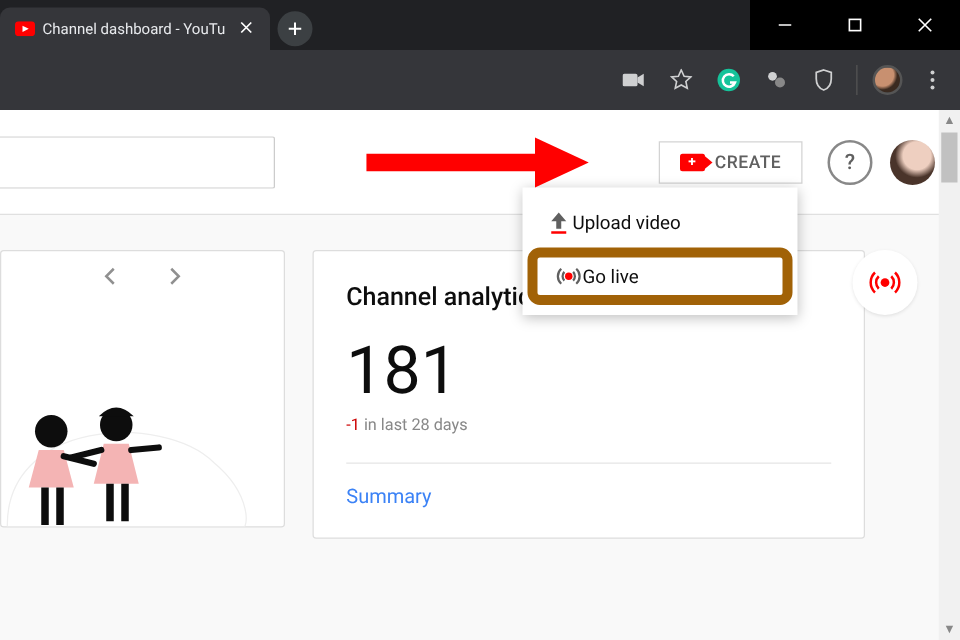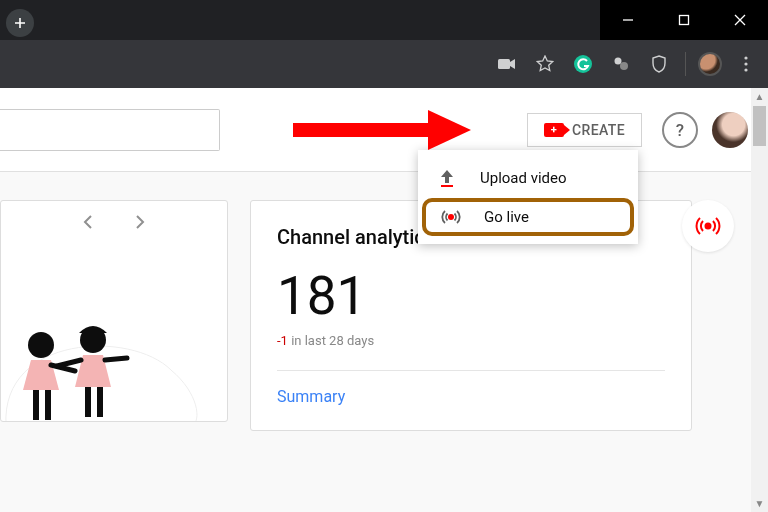--- a/index.html
+++ b/index.html
@@ -30,23 +30,23 @@
     .search-edge { width: 220px; height: 42px; border: 1px solid #ccc; border-left: none; border-radius: 0 2px 2px 0; background: #fff; margin-right: auto; }
     .create-btn { display: flex; align-items: center; gap: 8px; border: 1px solid #d3d3d3; padding: 8px 16px; background: #fff; cursor: pointer; font-size: 14px; font-weight: 500; color: #606060; letter-spacing: .4px; }
     .create-btn .cam { width: 20px; height: 14px; background: #ff0000; position: relative; border-radius: 2px; display: flex; align-items: center; justify-content: center; }
     .create-btn .cam::after { content: ""; position: absolute; right: -6px; width: 0; height: 0; border-left: 6px solid #ff0000; border-top: 5px solid transparent; border-bottom: 5px solid transparent; }
     .create-btn .plus { color: #fff; font-size: 11px; font-weight: 700; line-height: 1; }
     .help-btn { width: 36px; height: 36px; border: 2px solid #888; border-radius: 50%; display: flex; align-items: center; justify-content: center; color: #606060; font-size: 17px; font-weight: 500; margin: 0 14px 0 20px; cursor: pointer; }
     .yt-avatar { width: 36px; height: 36px; border-radius: 50%; background: radial-gradient(circle at 60% 35%, #eecfc0 35%, #4a342a 55%); }
 
     
     .dropdown { position: absolute; top: 150px; right: 130px; width: 220px; background: #fff; box-shadow: 0 2px 10px rgba(0,0,0,.25); padding: 8px 0; z-index: 50; }
-    .dd-item { display: flex; align-items: center; gap: 22px; padding: 10px 18px; font-size: 15px; color: #0d0d0d; cursor: pointer; }
+    .dd-item { display: flex; align-items: center; gap: 0; padding: 10px 18px; font-size: 15px; color: #0d0d0d; cursor: pointer; }
     .dd-item .dd-icon { width: 22px; display: flex; align-items: center; justify-content: center; flex-shrink: 0; }
-    .dd-item.highlight { border: 4px solid #a16207; border-radius: 10px; margin: 0 4px; padding: 6px 14px; }
+    .dd-item.highlight { border: 8px solid #a16207; border-radius: 10px; margin: 0 4px; padding: 6px 14px; }
 
     
     .live-circle { position: absolute; top: 200px; right: 34px; width: 52px; height: 52px; border-radius: 50%; background: #fff; display: flex; align-items: center; justify-content: center; box-shadow: 0 1px 3px rgba(0,0,0,.1); cursor: pointer; }
 
     
     .arrow { position: absolute; top: 106px; left: 293px; width: 180px; height: 48px; z-index: 60; pointer-events: none; }
 
     
     .content { display: flex; gap: 22px; padding: 28px 0 0 0; }
     .card { background: #fff; border: 1px solid #ddd; border-radius: 3px; }
@@ -64,20 +64,34 @@
 
     .scrollbar-gutter { position: absolute; top: 0; right: 0; bottom: 0; width: 17px; background: #f1f1f1; }
     .scrollbar-gutter .thumb { position: absolute; top: 18px; left: 2px; right: 2px; height: 40px; background: #c1c1c1; }
     .scrollbar-gutter .arrow-up, .scrollbar-gutter .arrow-dn { position: absolute; left: 0; right: 0; height: 17px; display: flex; align-items: center; justify-content: center; color: #888; font-size: 10px; }
     .scrollbar-gutter .arrow-up { top: 0; } .scrollbar-gutter .arrow-dn { bottom: 0; }
   </style>
 </head>
 <body>
 
 <div class="titlebar">
+  <div class="tab active">
+    <span class="favicon">
+      <svg width="16" height="12" viewBox="0 0 16 12">
+          <rect width="16" height="12" rx="3" fill="#ff0000"></rect>
+          <path d="M6 3.5v5l5-2.5z" fill="#fff"></path>
+        </svg>
+    </span>
+    <span class="title">Channel dashboard - YouTu</span>
+    <span class="close">
+      <svg width="10" height="10" viewBox="0 0 10 10">
+          <path d="M1 1l8 8M9 1l-8 8" stroke="#fff" stroke-width="1.4"></path>
+        </svg>
+    </span>
+  </div>
   <div class="newtab">
     <svg width="12" height="12" viewBox="0 0 12 12">
         <path d="M6 1v10M1 6h10" stroke="#fff" stroke-width="1.6"></path>
       </svg>
   </div>
   <div class="wincontrols">
     <div>
         <svg width="12" height="12" viewBox="0 0 12 12">
           <path d="M1 6h10" stroke="#fff" stroke-width="1.3"></path>
         </svg>

